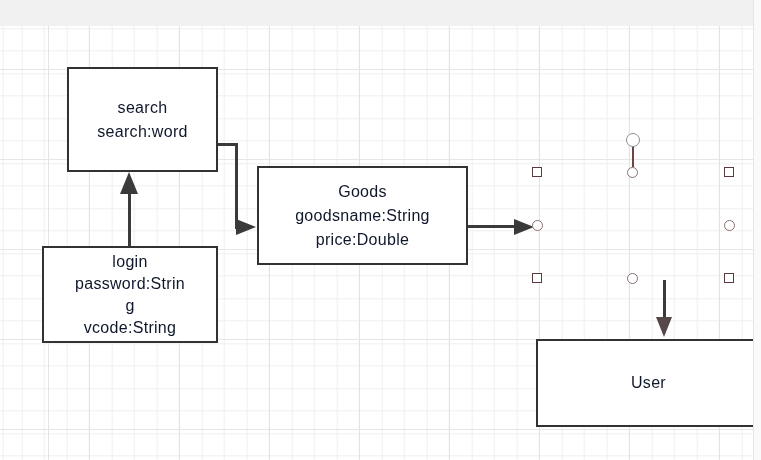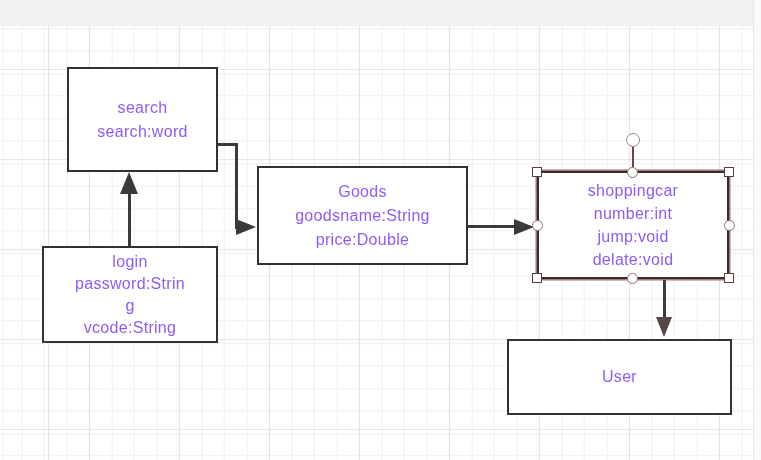--- a/index.html
+++ b/index.html
@@ -25,31 +25,31 @@
     background-position: 89px 0, 0 43px, 21.7px 0, 0 2.3px;
   }
   
   #right-strip {
     position:absolute; left:753px; top:0; width:8px; height:460px;
     background:#fafafa; border-left:1px solid #e6e6e6; z-index:40;
   }
 
   .node {
     position:absolute; box-sizing:border-box;
-    background:#ffffff; border:2px solid #323232; color:#8b5cf6;
+    background:#ffffff; border:2px solid #323232; color:#0f172a;
     display:flex; flex-direction:column; align-items:center; justify-content:center;
     text-align:right; font-size:16px; line-height:23px; letter-spacing:.3px;
     z-index:10;
   }
   #node-search      { left:67px;  top:41px;  width:151px; height:105px; line-height:24px; }
   #node-login       { left:42px;  top:220px; width:176px; height:97px;  line-height:22px; }
   #node-goods       { left:257px; top:140px; width:211px; height:99px;  line-height:24px; }
   #node-shoppingcar { left:537px; top:145px; width:192px; height:108px; line-height:23px;
                       border-color:#3a2c2c; box-shadow:0 0 0 1.5px rgba(125,75,75,.75); }
-  #node-user        { left:507px; top:313px; width:225px; height:76px;  line-height:24px; }
+  #node-user        { left:536px; top:313px; width:225px; height:88px;  line-height:24px; }
 
   .seg  { position:absolute; background:#3a3a3a; z-index:5; }
   .arrow{ position:absolute; width:0; height:0; z-index:6; }
 
   
   #e1-line  { left:127.5px; top:168px; width:3px; height:59px; }
   #e1-head  { left:120px; top:146px; border-left:9px solid transparent;
               border-right:9px solid transparent; border-bottom:22px solid #3a3a3a; }
   
   #e2-seg1  { left:218px; top:116.5px; width:20px; height:3px; }
@@ -119,26 +119,20 @@
       <div>g</div>
       <div>vcode:String</div>
     </div>
 
     <div class="node" id="node-goods">
       <div>Goods</div>
       <div>goodsname:String</div>
       <div>price:Double</div>
     </div>
 
-    <div class="node" id="node-shoppingcar">
-      <div>shoppingcar</div>
-      <div>number:int</div>
-      <div>jump:void</div>
-      <div>delate:void</div>
-    </div>
 
     <div class="node" id="node-user">
       <div>User</div>
     </div>
 
     <div id="rot-stem"></div>
     <div id="rot-handle"></div>
     <div class="h-sq" id="h-nw"></div>
     <div class="h-sq" id="h-ne"></div>
     <div class="h-sq" id="h-sw"></div>

